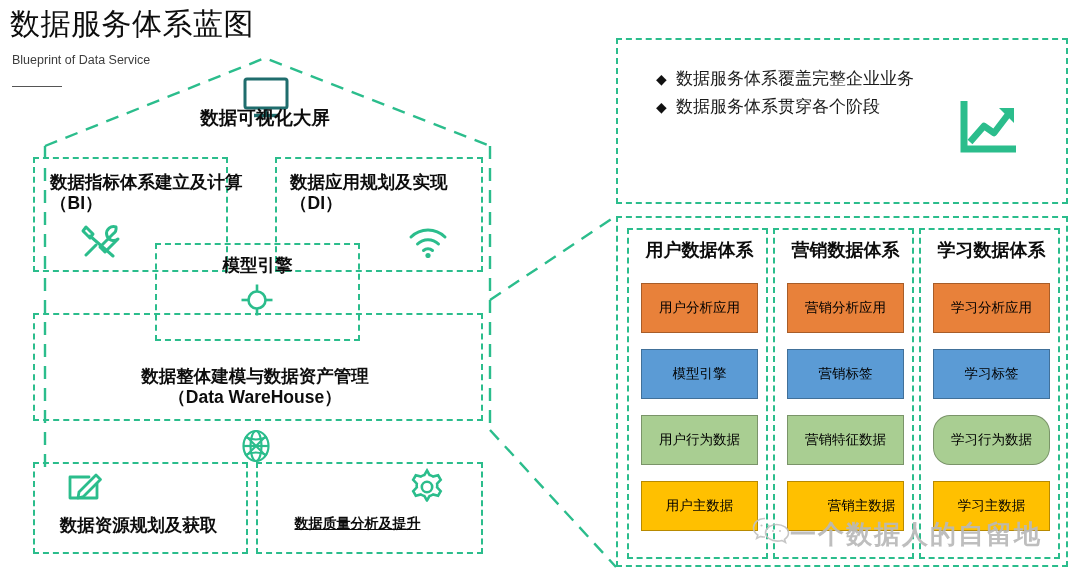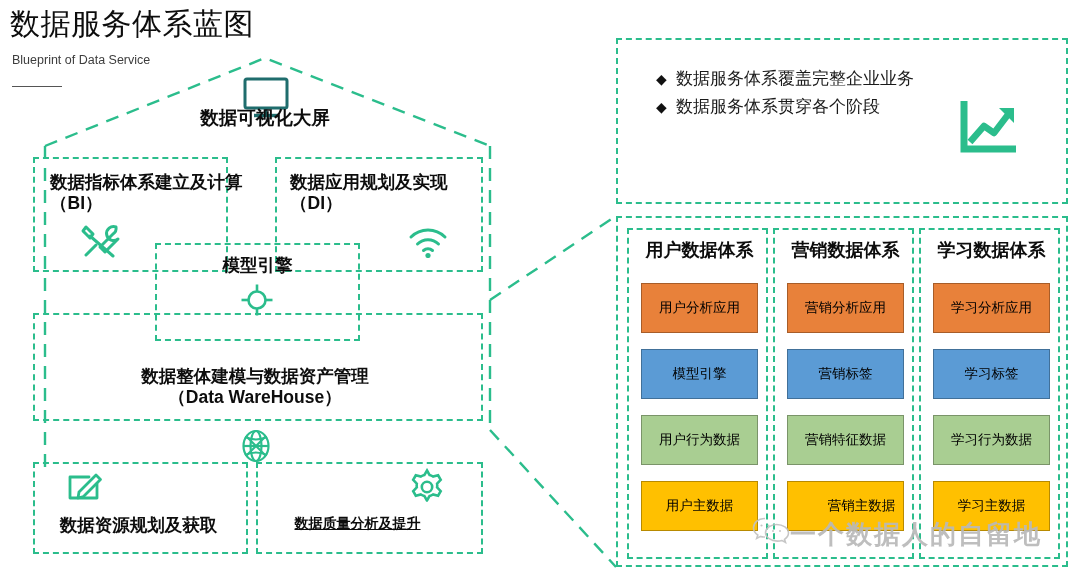--- a/index.html
+++ b/index.html
@@ -228,21 +228,21 @@
       <div class="chip r0" style="background:#E8813A;">营销分析应用</div>
       <div class="chip r1" style="background:#5B9BD5;">营销标签</div>
       <div class="chip r2" style="background:#A9CE92;">营销特征数据</div>
       <div class="chip r3" style="background:#FFC000;padding-left:32px;">营销主数据</div>
     </div>
 
     <div class="col dbox" style="left:301px;">
       <div class="col-title">学习数据体系</div>
       <div class="chip r0" style="background:#E8813A;">学习分析应用</div>
       <div class="chip r1" style="background:#5B9BD5;">学习标签</div>
-      <div class="chip r2" style="background:#A9CE92;">学习行为数据</div>
+      <div class="chip r2" style="background:#A9CE92;border-radius:17px;">学习行为数据</div>
       <div class="chip r3" style="background:#FFC000;">学习主数据</div>
     </div>
   </div>
 
   <div class="abs" id="watermark">
     <span>
       <svg width="38" height="30" viewBox="0 0 38 30" fill="none" stroke="#c2c2c2" stroke-width="1.6">
         <path d="M13 2.5 C6.5 2.5 1.5 6.7 1.5 11.8 c0 2.9 1.7 5.5 4.3 7.2 l-1.1 3.4 l3.9 -2 c1.4 .4 2.9 .6 4.4 .6"></path>
         <circle cx="9.5" cy="9.5" r="1.1" fill="#c2c2c2" stroke="none"></circle>
         <circle cx="16.5" cy="9.5" r="1.1" fill="#c2c2c2" stroke="none"></circle>

